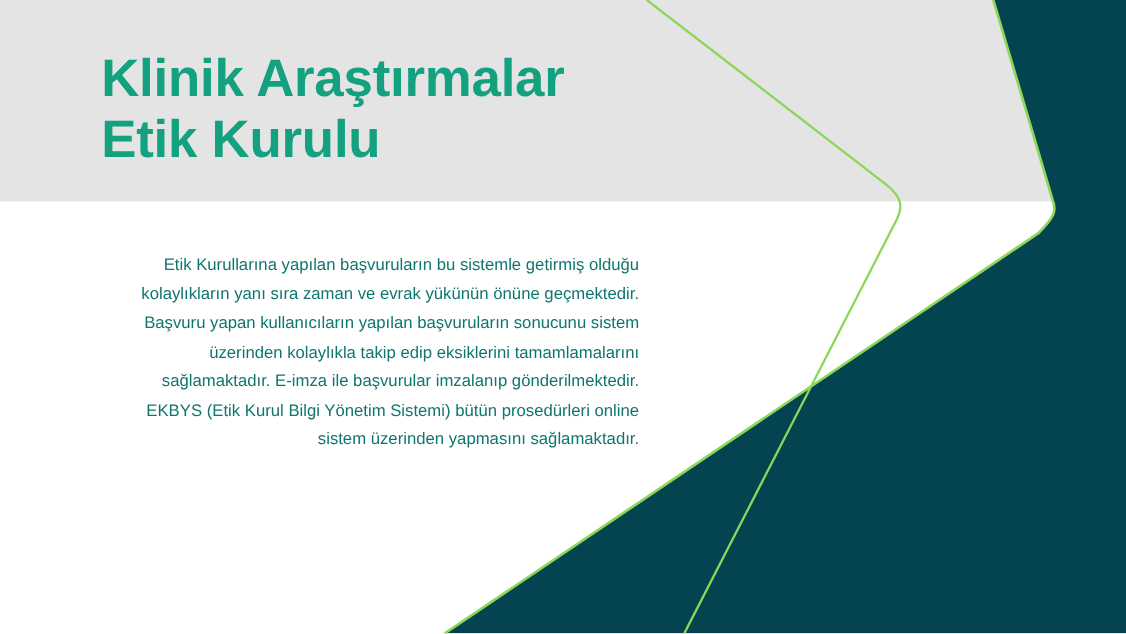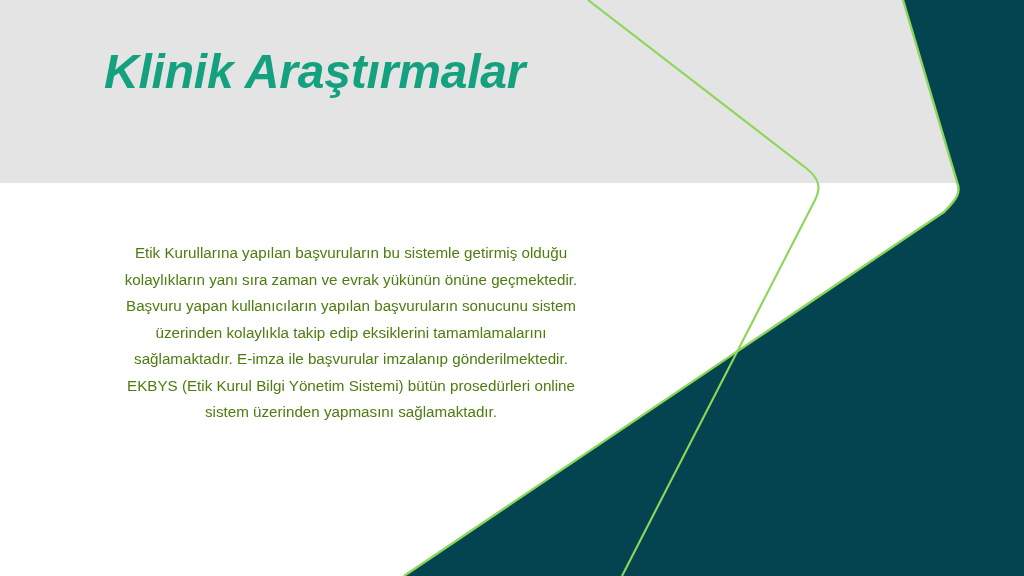--- a/index.html
+++ b/index.html
@@ -27,24 +27,23 @@
     display: block;
   }
   
   #content {
     position: absolute;
     inset: 0;
     z-index: 2;
   }
   .title-block {
     position: absolute;
-    left: 104px;
+    left: 92px;
     top: 44px;
     width: 560px;
-    font-style: italic;
   }
   .title-line {
     font-size: 48px;
     font-weight: bold;
     line-height: 1.16;
     letter-spacing: -0.2px;
     color: #14A180;
     white-space: nowrap;
   }
   .body-block {
@@ -56,24 +55,24 @@
   .kicker {
     font-size: 14.5px;
     font-weight: bold;
     color: #1D4B57;
     letter-spacing: 0.1px;
     margin: 0 0 18px 0;
   }
   .paragraph {
     font-size: 15.2px;
     line-height: 26.5px;
-    color: #4d7c0f;
-    margin: 12px;
+    color: #0f766e;
+    margin: 0;
     max-width: 480px;
-    text-align: center;
+    text-align: right;
   }
 </style>
 </head>
 <body>
 
 <div id="slide">
 
   <svg id="decor" viewBox="0 0 1024 576" preserveAspectRatio="none">
 
     <rect x="0" y="0" width="1024" height="576" fill="#FFFFFF"></rect>
@@ -89,20 +88,21 @@
 
     <path d="M 588 0 L 806 168
              C 820 179 821 188 815 200
              L 622 576" fill="none" stroke="#8CD659" stroke-width="2.1" stroke-linejoin="round" stroke-linecap="butt"></path>
   </svg>
 
   <div id="content">
 
     <div class="title-block">
       <div class="title-line">Klinik Araştırmalar</div>
+      <div class="title-line">Etik Kurulu</div>
     </div>
 
     <div class="body-block">
       <p class="paragraph">Etik Kurullarına yapılan başvuruların bu sistemle getirmiş olduğu kolaylıkların yanı sıra zaman ve evrak yükünün önüne geçmektedir. Başvuru yapan kullanıcıların yapılan başvuruların sonucunu sistem üzerinden kolaylıkla takip edip eksiklerini tamamlamalarını sağlamaktadır. E-imza ile başvurular imzalanıp gönderilmektedir. EKBYS (Etik Kurul Bilgi Yönetim Sistemi) bütün prosedürleri online sistem üzerinden yapmasını sağlamaktadır.</p>
     </div>
 
   </div>
 </div>
 
 </body></html>

